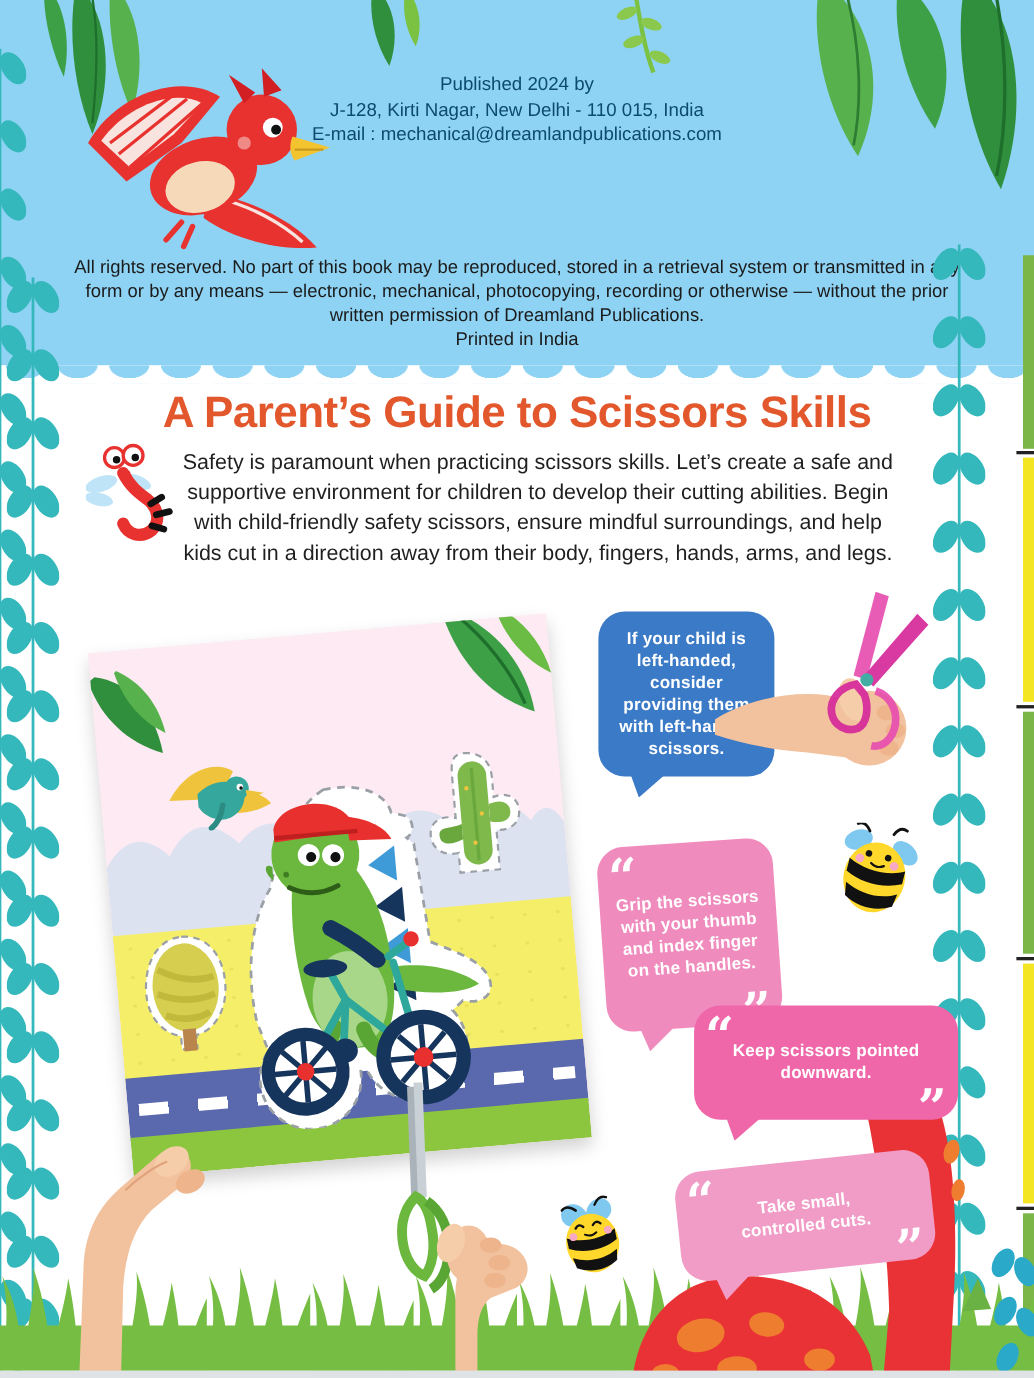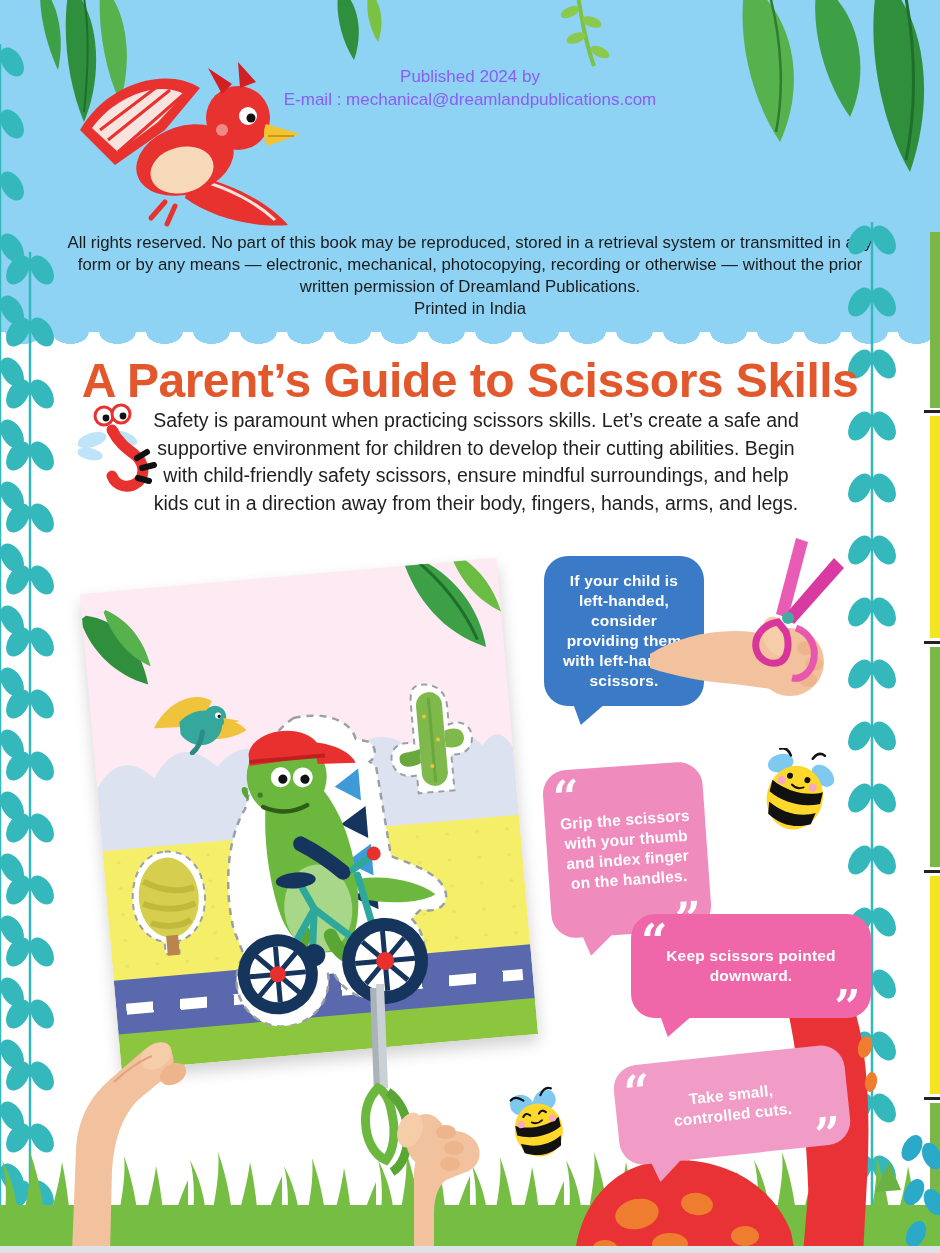--- a/index.html
+++ b/index.html
@@ -7,29 +7,29 @@
          font-family:"Liberation Sans",sans-serif;}
   [data-name]{box-sizing:border-box;}
   svg{display:block;}
 
   
   .header{position:absolute;left:0;top:0;width:940px;height:332px;background:#8ed3f3;z-index:1;}
   .scallops{position:absolute;left:0;top:332px;width:940px;height:17px;z-index:1;
     background-image:radial-gradient(ellipse 26px 17px at 50% 0%, #8ed3f3 69%, rgba(0,0,0,0) 71%);
     background-size:47px 17px;background-repeat:repeat-x;}
   .publisher{position:absolute;left:0;top:66px;width:940px;text-align:center;z-index:2;
-    color:#8b5cf6;font-size:17px;line-height:22.5px;}
+    color:#0c4a6e;font-size:17px;line-height:22.5px;}
   .publisher .pubname{font-weight:bold;font-size:18.5px;}
   .rights{position:absolute;left:62px;top:232px;width:816px;text-align:center;z-index:2;
     color:#1b1b1b;font-size:16.8px;line-height:22px;}
 
   
   .title{position:absolute;left:0;top:353px;width:940px;text-align:center;z-index:3;
-    color:#e2572b;font-weight:bold;font-size:48px;letter-spacing:-0.5px;}
-  .intro{position:absolute;left:152px;top:407px;width:648px;text-align:center;z-index:3;
+    color:#e2572b;font-weight:bold;font-size:40px;letter-spacing:-0.5px;}
+  .intro{position:absolute;left:165px;top:407px;width:648px;text-align:center;z-index:3;
     color:#1f1f1f;font-size:19.5px;line-height:27.6px;}
 
   
   .craft{position:absolute;left:100px;top:575px;width:418px;height:478px;z-index:3;
     transform:rotate(-5deg);transform-origin:50% 50%;background:#fdeaf2;
     box-shadow:0 8px 16px rgba(0,0,0,.18);overflow:hidden;}
   .craft .yellow{position:absolute;left:0;top:258px;width:100%;height:135px;background:#f5ee68;
     background-image:radial-gradient(#e9e15c 1.5px, rgba(0,0,0,0) 2px);background-size:30px 26px;}
   .craft .road{position:absolute;left:0;top:388px;width:100%;height:57px;background:#5a68ae;}
   .craft .dashline{position:absolute;left:10px;top:412px;width:398px;height:11px;
@@ -108,20 +108,21 @@
     <path d="M196,64 L230,74 L198,86 C193,80 193,70 196,64 Z" fill="#f4c430"></path>
     <path d="M198,76 L224,76" stroke="#c79a1e" stroke-width="2"></path>
     <circle cx="178" cy="56" r="9" fill="#fff"></circle>
       <circle cx="181" cy="58" r="4.5" fill="#111"></circle>
     <circle cx="152" cy="70" r="6" fill="#ef8a86"></circle>
     <path d="M95,142 l-14,16 M105,146 l-8,18" stroke="#e8322f" stroke-width="5" stroke-linecap="round"></path>
   </svg>
 
   <div class="publisher" data-name="publisher-block">
     <div data-name="published-line">Published 2024 by</div>
+    <div data-name="publisher-address">J-128, Kirti Nagar, New Delhi - 110 015, India</div>
     <div data-name="publisher-email">E-mail : mechanical@dreamlandpublications.com</div>
   </div>
 
   <div class="rights" data-name="rights-block">
     <div data-name="rights-notice">All rights reserved. No part of this book may be reproduced, stored in a retrieval system or transmitted in any form or by any means — electronic, mechanical, photocopying, recording or otherwise — without the prior written permission of Dreamland Publications.</div>
     <div data-name="printed-in">Printed in India</div>
   </div>
 
   <div class="title" data-name="page-title">A Parent’s Guide to Scissors Skills</div>
 

